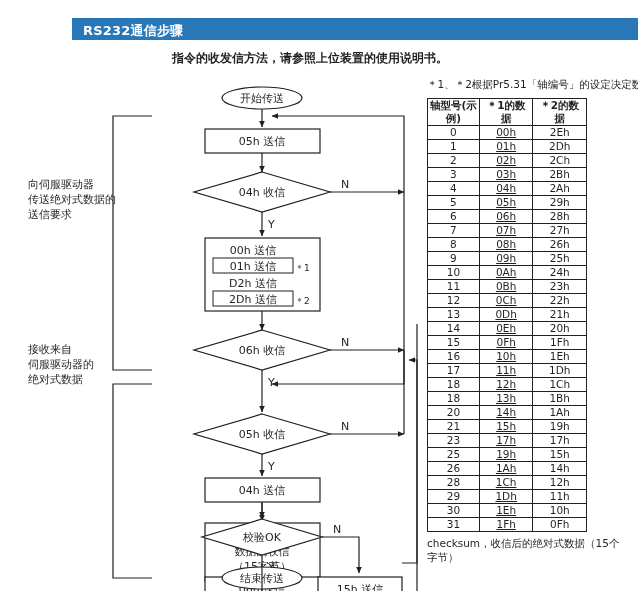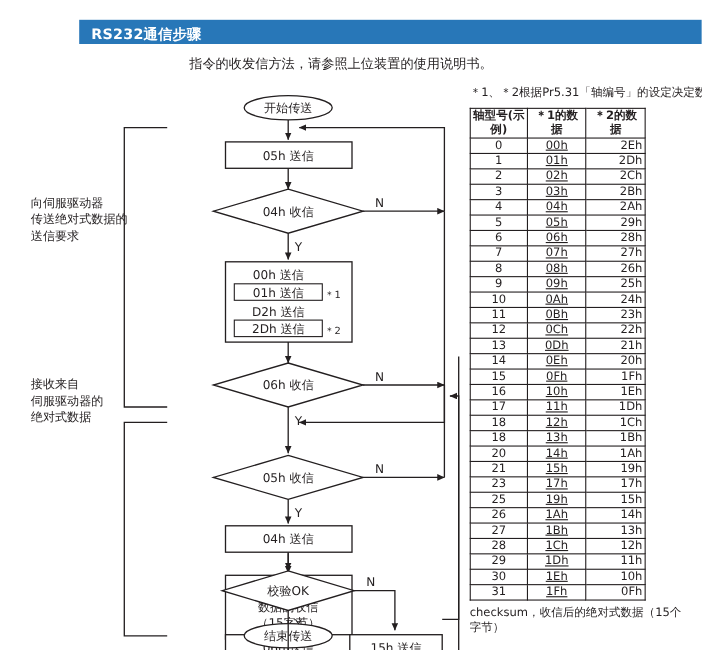--- a/index.html
+++ b/index.html
@@ -16,21 +16,21 @@
     position:absolute;left:72px;top:18px;width:566px;height:22px;
     background:#2877b8;
     display:flex;align-items:flex-end;
   }
   .header-bar .title{
     color:#ffffff;font-weight:bold;font-size:13px;
     padding-left:11px;letter-spacing:.2px;
   }
   .intro{
     position:absolute;left:172px;top:50px;
-    font-size:12px;color:#231f20;white-space:nowrap;
+    font-size:12px;color:#231f20;white-space:nowrap;font-weight:bold;
   }
   
   #flow{position:absolute;left:0;top:78px;}
   .flow-text{
     font-family:"DejaVu Sans","Liberation Sans",sans-serif;
     font-size:11px;fill:#231f20;
   }
   .flow-text-sm{
     font-family:"DejaVu Sans","Liberation Sans",sans-serif;
     font-size:9px;fill:#231f20;
@@ -58,21 +58,21 @@
   table.axis-table th,table.axis-table td{
     border:1px solid #231f20;
     text-align:center;
     padding:0 2px;
     height:13px;line-height:13px;
     font-weight:normal;
   }
   table.axis-table th{font-weight:bold;font-size:10.5px;}
   table.axis-table td.num{width:66px;}
   table.axis-table td.d1{width:65px;text-decoration:underline;}
-  table.axis-table td.d2{width:65px;text-align:right;}
+  table.axis-table td.d2{width:65px;}
   .note-bottom{
     font-size:10.5px;line-height:1.32;color:#231f20;
     margin-top:5px;
   }
 </style>
 </head>
 <body>
 
 <div class="header-bar">
   <span class="title">RS232通信步骤</span>
@@ -384,25 +384,20 @@
           <td class="num">25</td>
           <td class="d1">19h</td>
           <td class="d2">15h</td>
         </tr>
         <tr>
           <td class="num">26</td>
           <td class="d1">1Ah</td>
           <td class="d2">14h</td>
         </tr>
         <tr>
-          <td class="num">27</td>
-          <td class="d1">1Bh</td>
-          <td class="d2">13h</td>
-        </tr>
-        <tr>
           <td class="num">28</td>
           <td class="d1">1Ch</td>
           <td class="d2">12h</td>
         </tr>
         <tr>
           <td class="num">29</td>
           <td class="d1">1Dh</td>
           <td class="d2">11h</td>
         </tr>
         <tr>

